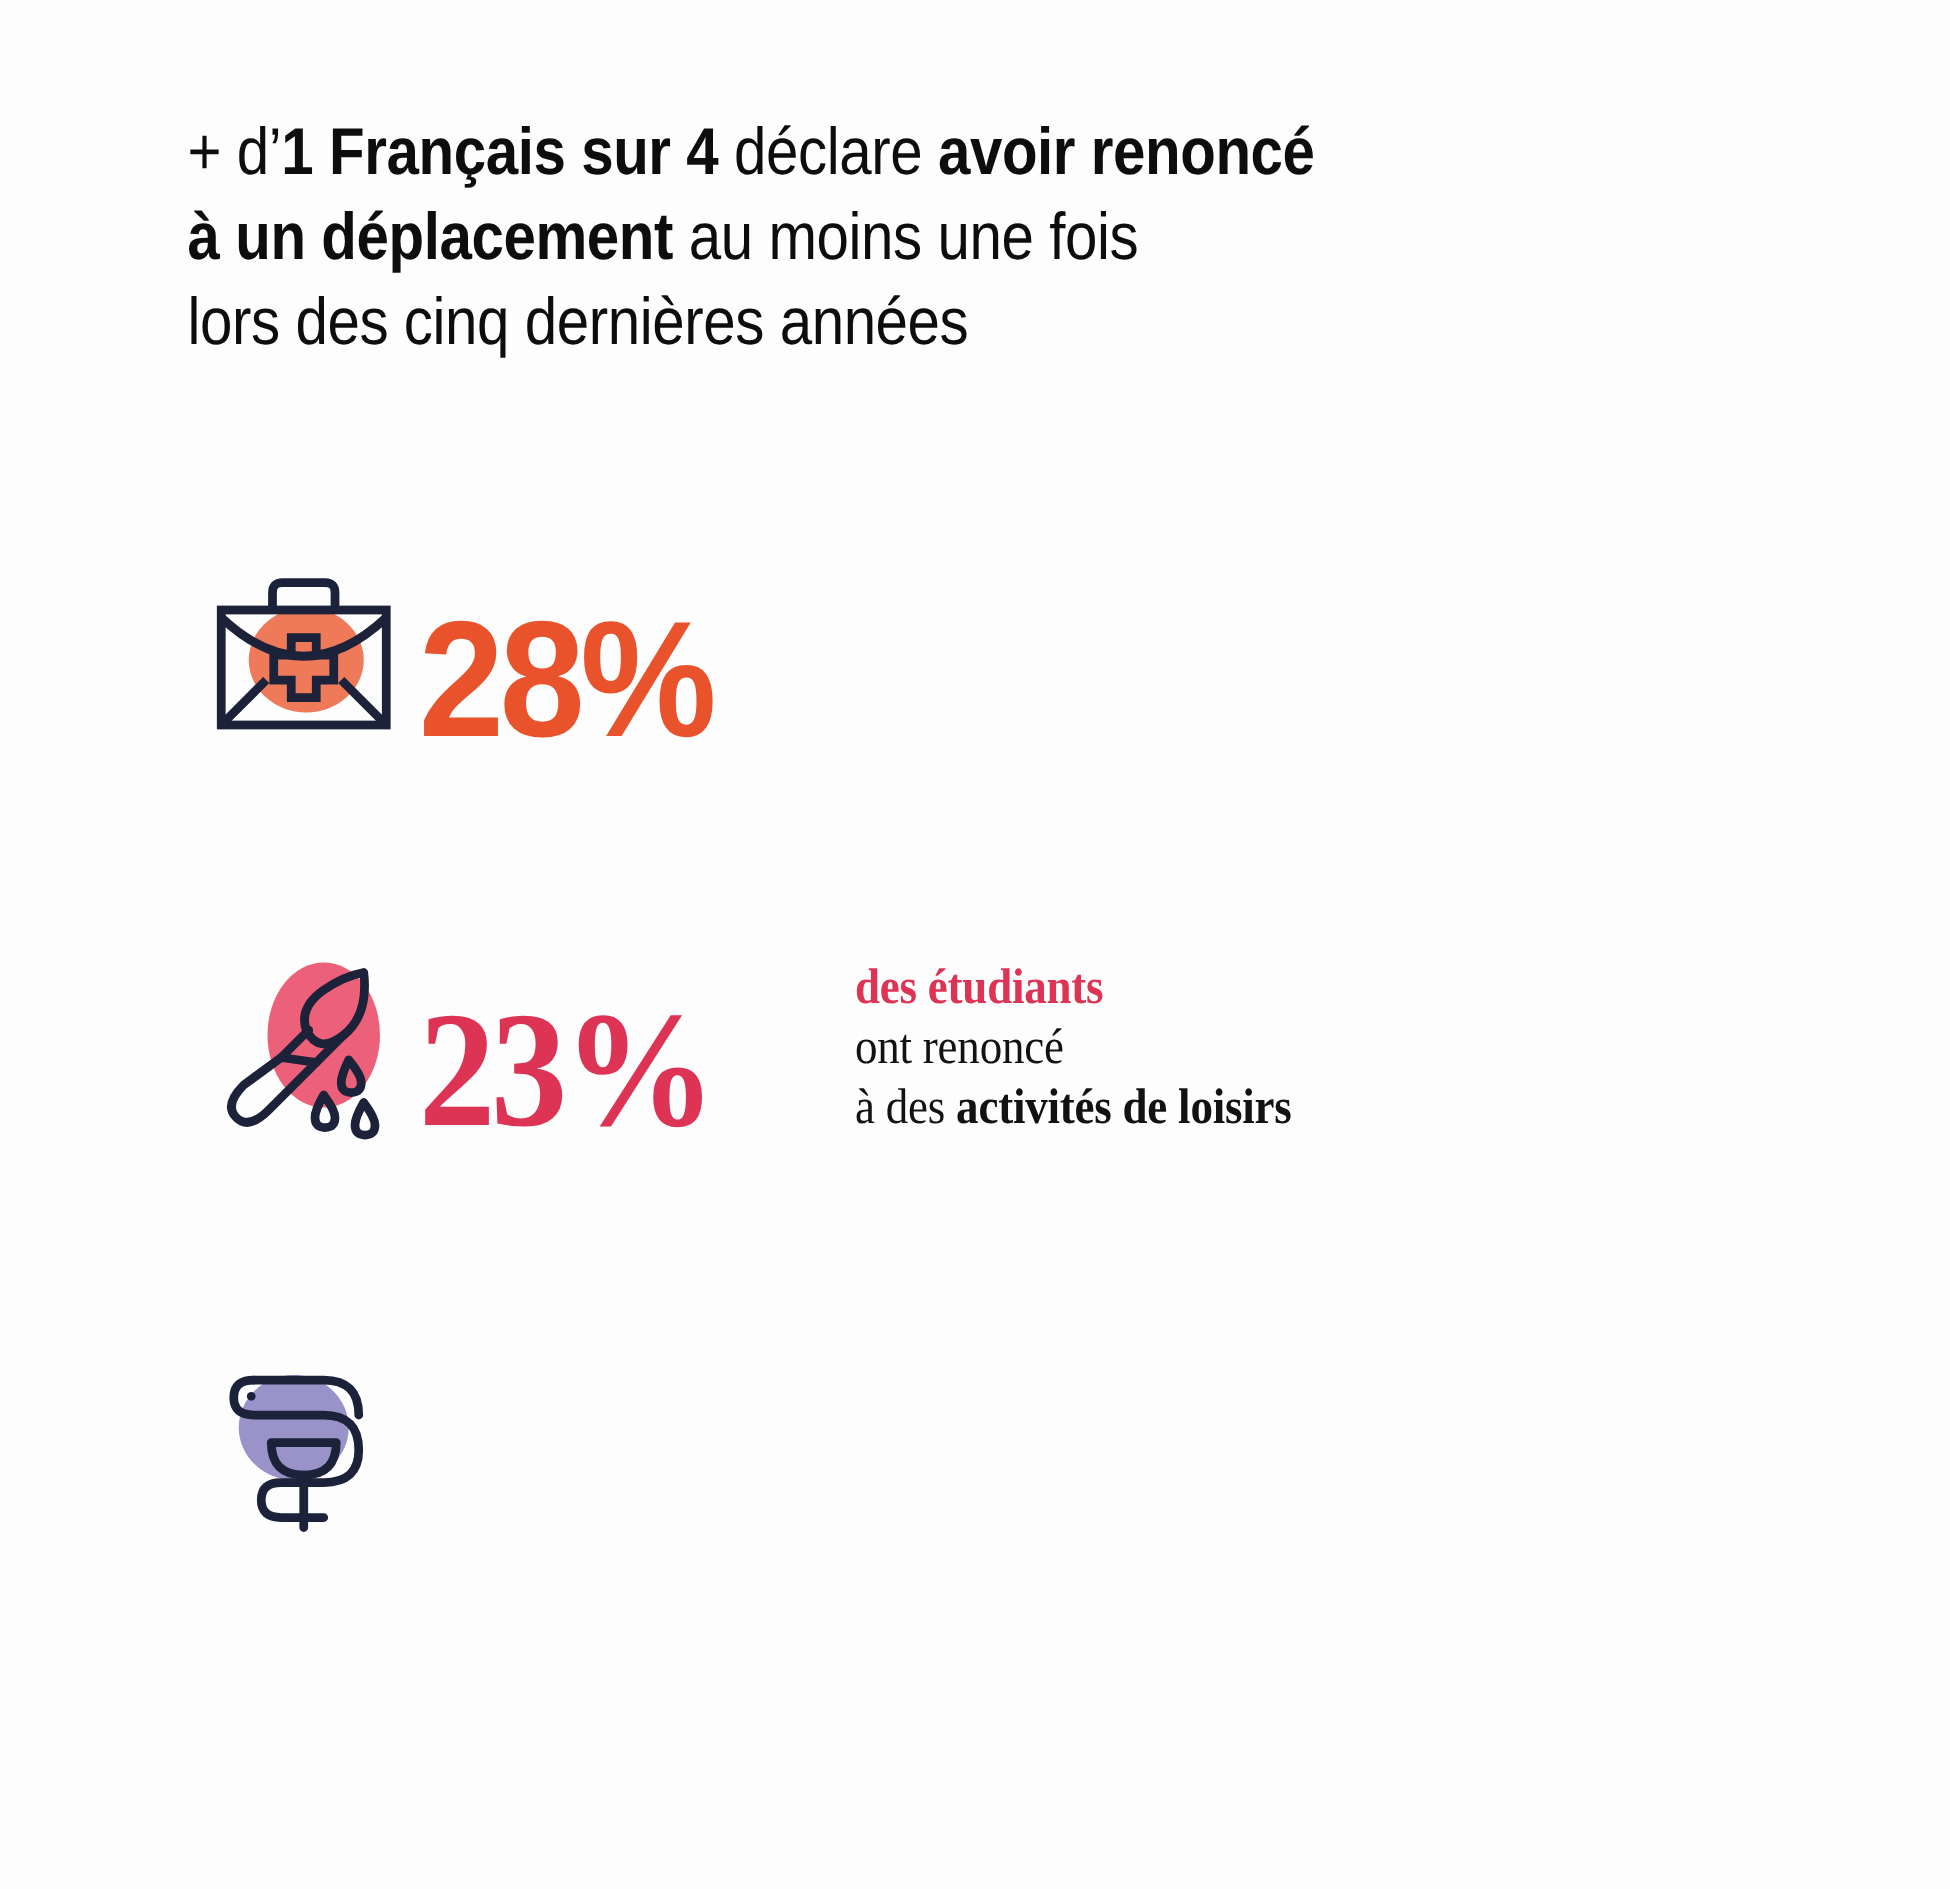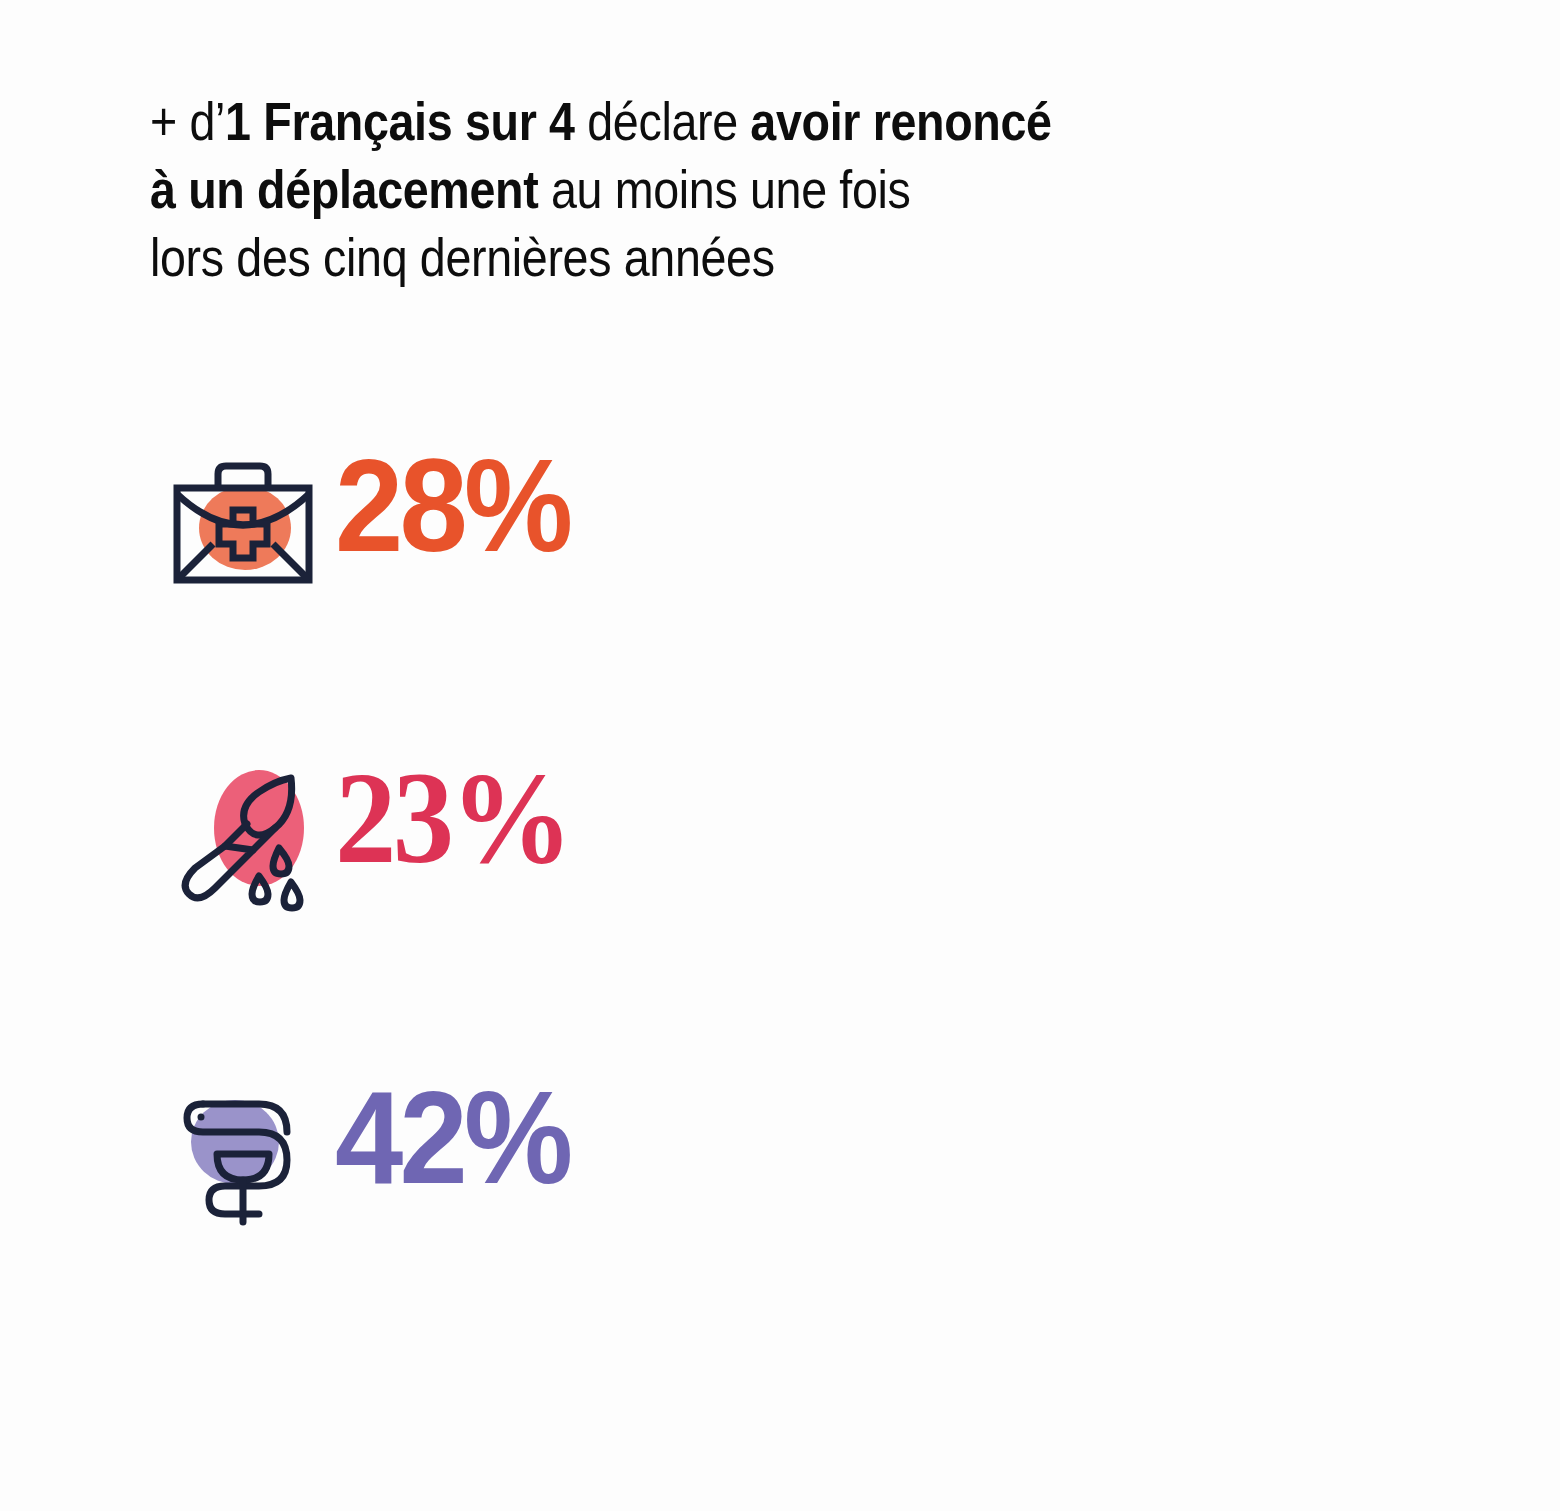--- a/index.html
+++ b/index.html
@@ -64,21 +64,21 @@
     justify-content: center;
   }
   .icon-cell svg {
     display: block;
   }
 
   .figure-cell {
     flex: 0 0 345px;
     width: 345px;
     display: flex;
-    align-items: flex-start;
+    align-items: flex-end;
     justify-content: flex-start;
     height: 170px;
   }
   .figure {
     font-size: 132px;
     font-weight: 700;
     line-height: 1;
     letter-spacing: -4px;
     transform: scaleX(0.93);
     transform-origin: left center;
@@ -143,33 +143,37 @@
           <path d="M62 84 L90 88 L52 126 Q36 142 26 132 Q16 122 32 106 Z"></path>
           <path d="M116 86 Q126 98 126 104 Q126 112 118 112 Q110 112 110 104 Q110 98 116 86 Z"></path>
           <path d="M96 114 Q105 126 105 132 Q105 140 97 140 Q89 140 89 132 Q89 126 96 114 Z"></path>
           <path d="M128 120 Q137 132 137 138 Q137 146 129 146 Q121 146 121 138 Q121 132 128 120 Z"></path>
         </g>
       </svg>
     </div>
     <div class="figure-cell">
       <span class="figure" style="color: rgb(221, 51, 85);">23%</span>
     </div>
+    <div class="text-cell">
+      <div class="stat-text" id="text-1">
+          <span class="line"><span class="accent" style="color: rgb(221, 51, 85);">des étudiants</span></span>
+          <span class="line"><span>ont renoncé</span></span>
+          <span class="line"><span>à des </span><span class="b">activités de loisirs</span></span>
+        </div>
+    </div>
   </div>
 
   <div class="stat-row" id="row-2">
     <div class="icon-cell">
       <svg width="160" height="155" viewBox="0 0 160 155" aria-hidden="true">
         <ellipse class="blob" cx="72" cy="62" rx="44" ry="42" fill="#9a93ca"></ellipse>
         <g fill="none" stroke="#1b2239" stroke-width="7" stroke-linejoin="round" stroke-linecap="round">
           <path d="M40 24 Q24 24 24 38 Q24 52 40 52 L96 52 Q124 52 124 80 Q124 106 96 106 L62 106 Q46 106 46 120 Q46 134 62 134 L96 134"></path>
           <path d="M40 24 L96 24 Q124 24 124 52"></path>
           <circle cx="38" cy="37" r="3.5" fill="#1b2239" stroke="none"></circle>
           <path d="M54 74 L106 74 Q106 100 80 100 Q54 100 54 74 Z"></path>
           <path d="M80 100 L80 142"></path>
         </g>
       </svg>
     </div>
-    <div class="figure-cell">
-      <span class="figure" style="color: rgb(111, 102, 179);">42%</span>
-    </div>
   </div>
 
 </div>
 
 </body></html>

